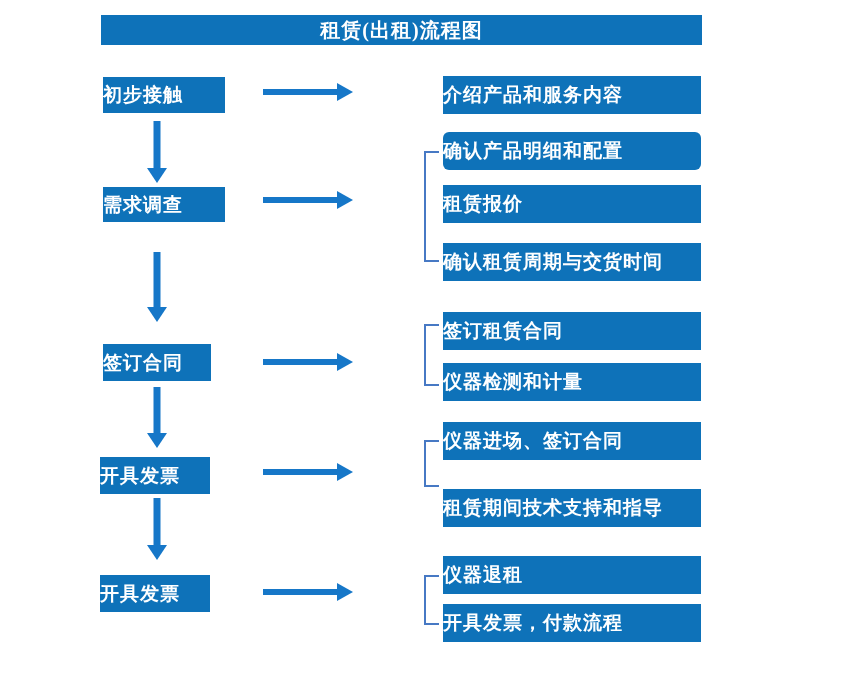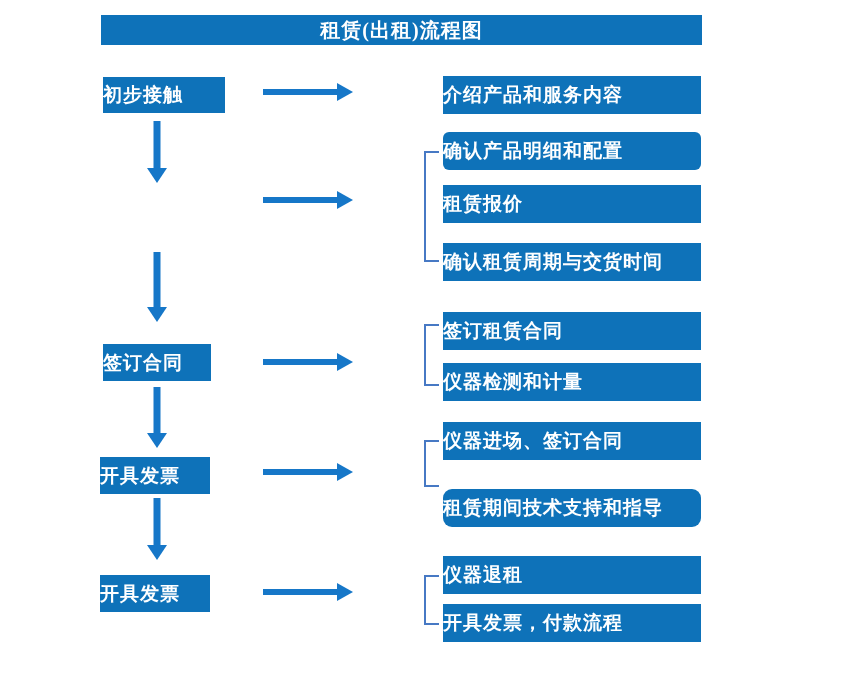--- a/index.html
+++ b/index.html
@@ -54,21 +54,21 @@
   #lb5 { left: 100px; top: 575px; width: 110px; height: 37px; }
   
   .rbox { left: 443px; width: 258px; height: 38px; }
   #rb1  { top: 76px; }
   #rb2  { top: 132px; border-radius: 6px; }
   #rb3  { top: 185px; }
   #rb4  { top: 243px; }
   #rb5  { top: 312px; text-align: right; }
   #rb6  { top: 363px; text-align: right; }
   #rb7  { top: 422px; }
-  #rb8  { top: 489px; border-radius: 9px; }
+  #rb8  { top: 489px; }
   #rb9  { top: 556px; }
   #rb10 { top: 604px; }
   
   .harrow { position: absolute; left: 263px; width: 90px; height: 20px; }
   #h1 { top: 82px; }
   #h2 { top: 190px; }
   #h3 { top: 352px; }
   #h4 { top: 462px; }
   #h5 { top: 582px; }
   .harrow .shaft {
@@ -117,20 +117,21 @@
   #bk5 { top: 575px; height: 50px; }
 </style>
 </head>
 <body>
 
 <div class="canvas">
 
   <div class="title-bar">租赁(出租)流程图</div>
 
   <div class="box" id="lb1">初步接触</div>
+  <div class="box" id="lb2">需求调查</div>
   <div class="box" id="lb3">签订合同</div>
   <div class="box" id="lb4">开具发票</div>
   <div class="box" id="lb5">开具发票</div>
 
   <div class="varrow" id="v1">
     <div class="shaft"></div>
     <div class="head"></div>
   </div>
   <div class="varrow" id="v2">
     <div class="shaft"></div>

